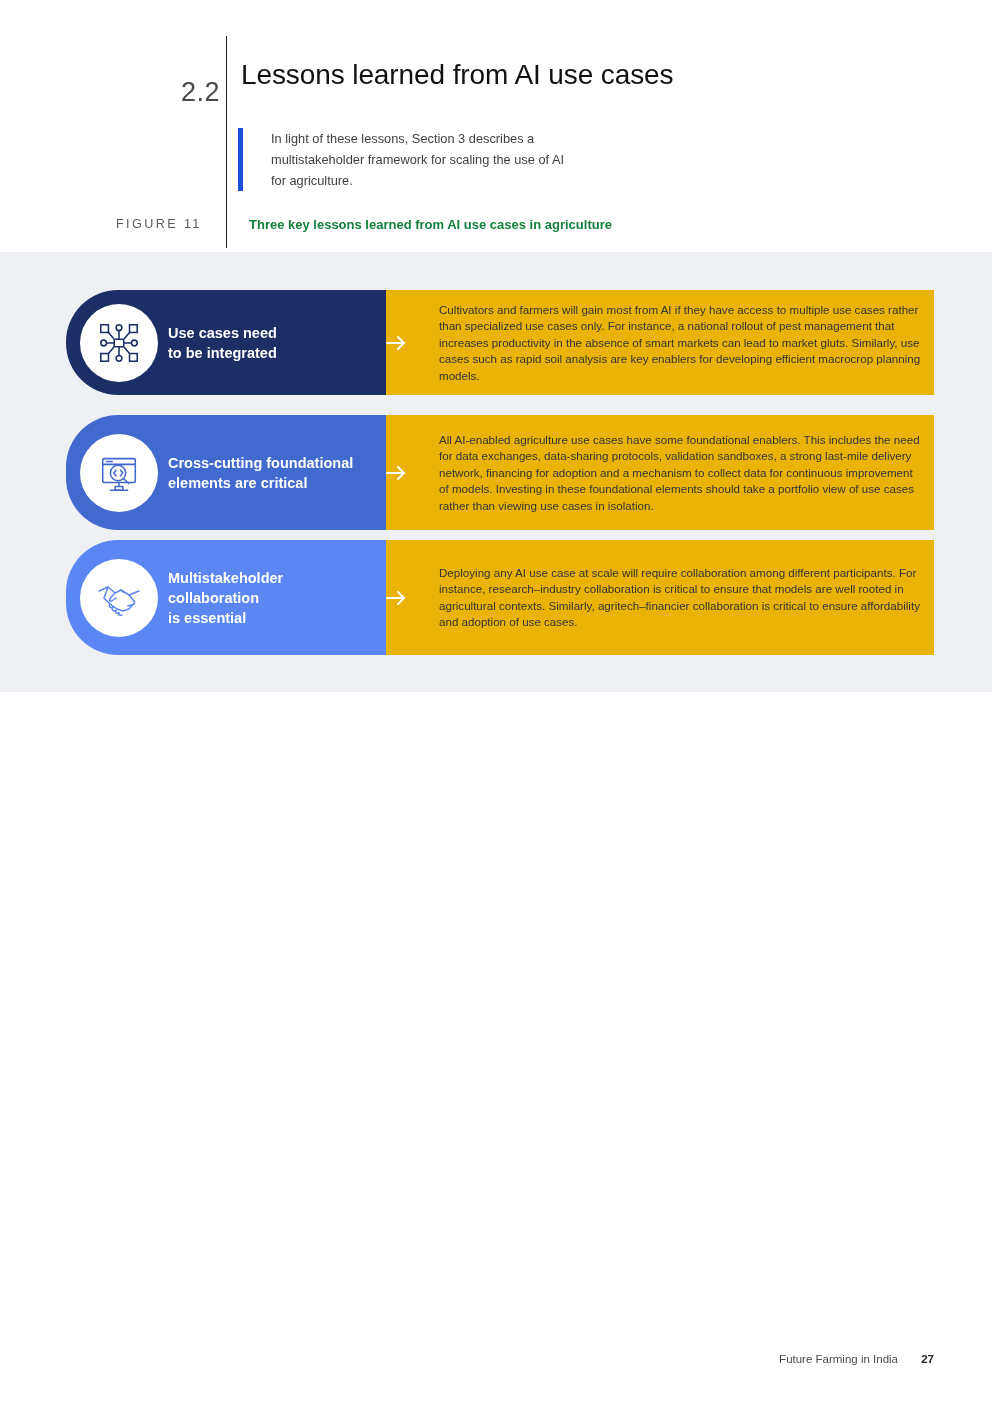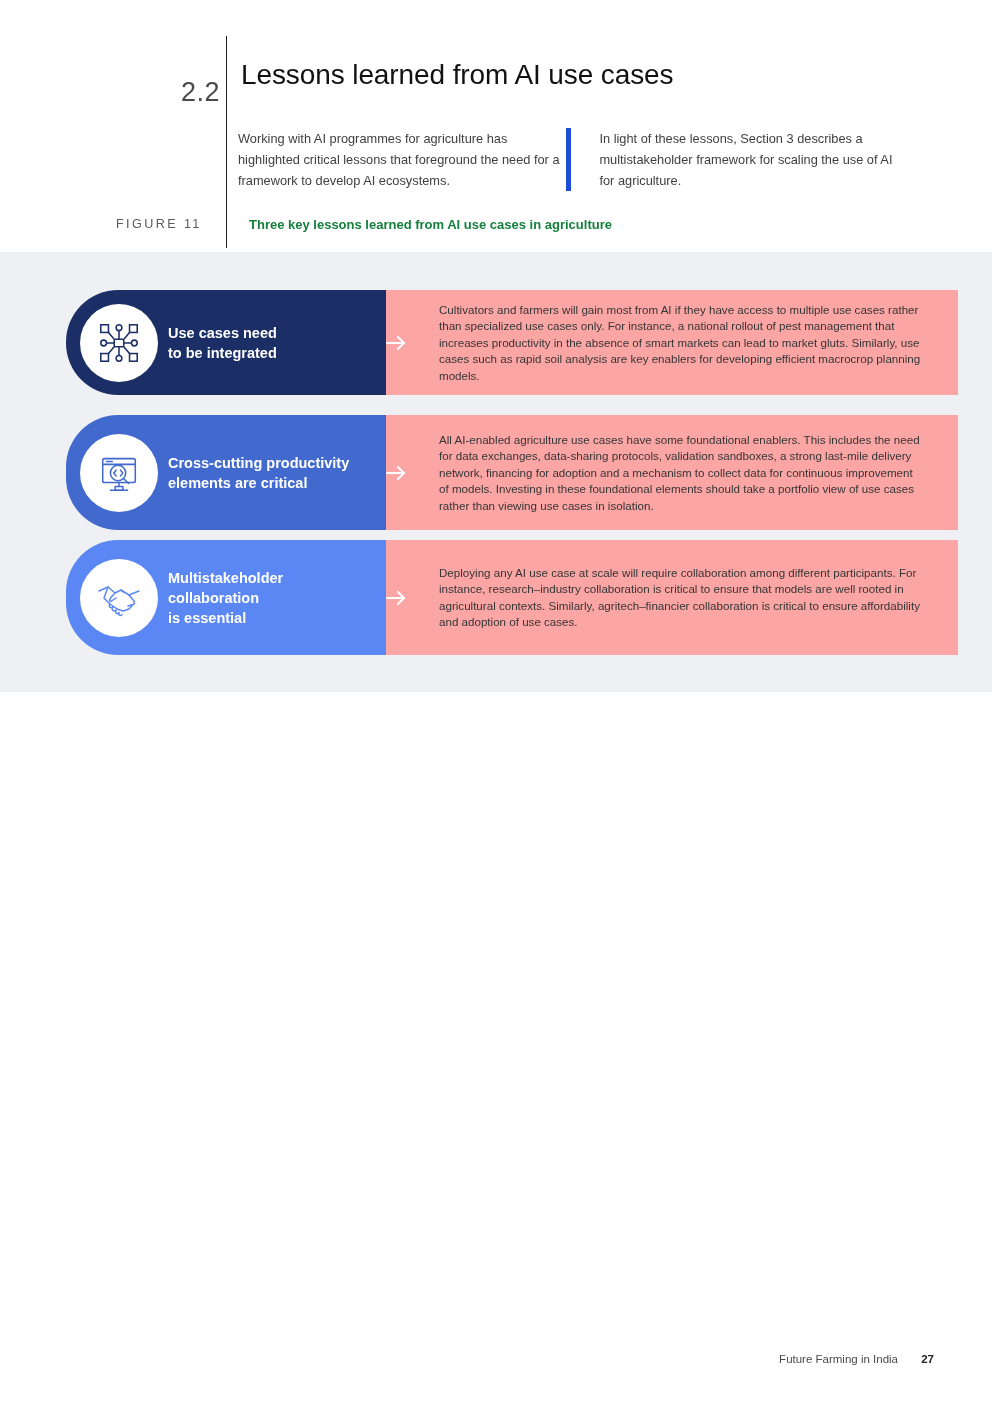--- a/index.html
+++ b/index.html
@@ -182,22 +182,21 @@
     z-index: 3;
   }
 
   
   .panel {
     position: absolute;
     left: 320px;
     top: 0;
     width: 548px;
     height: 100%;
-    background: #fca5a5;
-    padding-left: 24px;
+    background: #eab308;
   }
   .panel-text {
     position: absolute;
     left: 53px;
     top: 50%;
     transform: translateY(-50%);
     width: 482px;
     font-size: 11.6px;
     line-height: 16.6px;
     color: #353535;
@@ -224,21 +223,20 @@
 </style>
 </head>
 <body>
 
 <div class="section-head">
   <div class="sec-number">2.2</div>
   <div class="head-rule"></div>
   <h1 class="sec-title">Lessons learned from AI use cases</h1>
 
   <div class="intro-cols">
-    <div class="intro-col left">Working with AI programmes for agriculture has highlighted critical lessons that foreground the need for a framework to develop AI ecosystems.</div>
     <div class="intro-col right">In light of these lessons, Section 3 describes a multistakeholder framework for scaling the use of AI for agriculture.</div>
   </div>
 
   <div class="figure-row">
     <div class="figure-label">FIGURE 11</div>
     <div class="head-rule" style="position:static;width:1px;height:26px;background:#231f20;"></div>
     <div class="figure-caption">Three key lessons learned from AI use cases in agriculture</div>
   </div>
 </div>
 
@@ -301,21 +299,21 @@
         <line x1="24" y1="34" x2="24" y2="38"></line>
         <line x1="15" y1="42" x2="33" y2="42"></line>
         <circle cx="23" cy="24" r="8"></circle>
         <line x1="29" y1="30" x2="34" y2="35"></line>
         <polyline points="21,21 18.5,24 21,27"></polyline>
         <polyline points="25.5,21 28,24 25.5,27"></polyline>
       </svg>
     </div>
 
     <div class="card-title">
-      <div>Cross-cutting productivity</div>
+      <div>Cross-cutting foundational</div>
       <div>elements are critical</div>
     </div>
 
     <div class="panel">
       <div class="panel-text">All AI-enabled agriculture use cases have some foundational enablers. This includes the need for data exchanges, data-sharing protocols, validation sandboxes, a strong last-mile delivery network, financing for adoption and a mechanism to collect data for continuous improvement of models. Investing in these foundational elements should take a portfolio view of use cases rather than viewing use cases in isolation.</div>
     </div>
   </div>
 
   <div class="card-row r3">
     <div class="lozenge" style="background:#5b87f5"></div>

